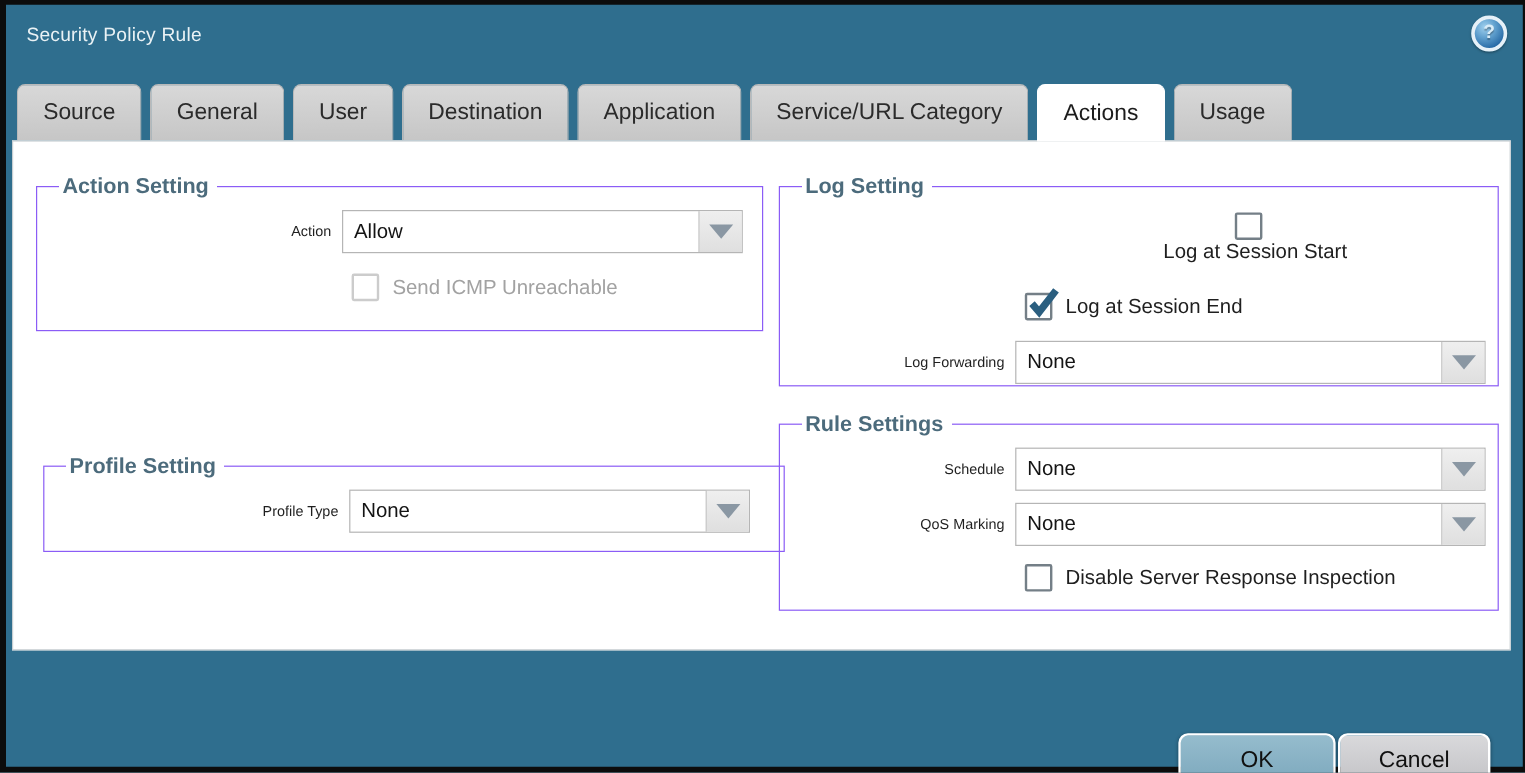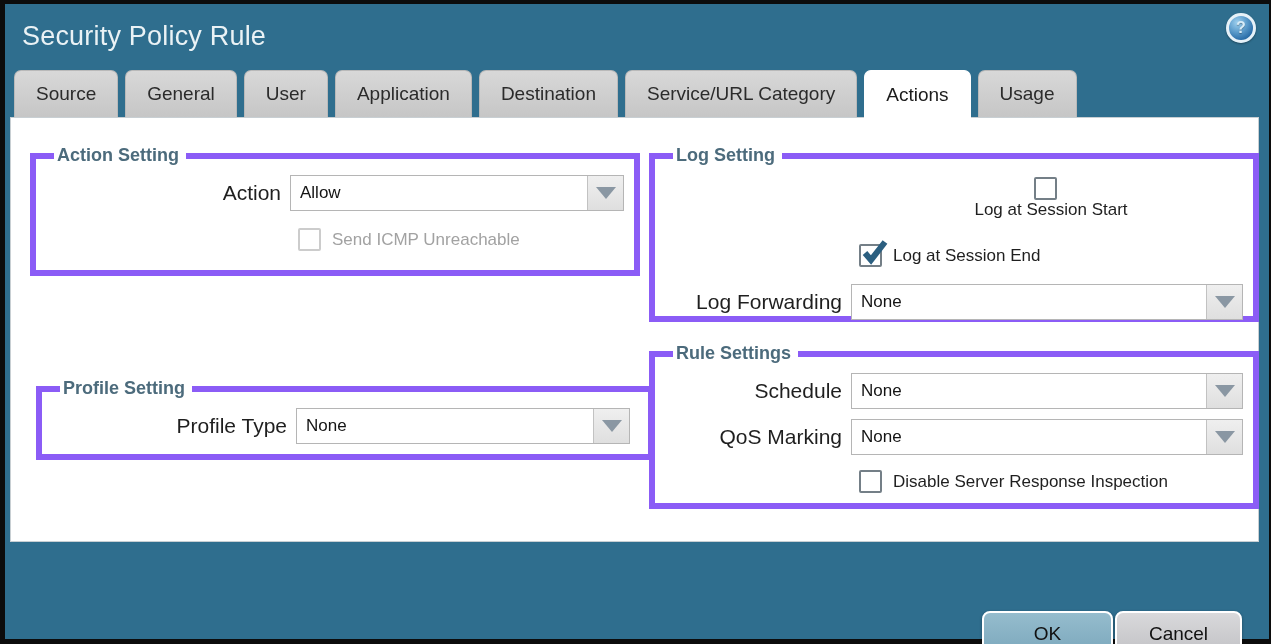--- a/index.html
+++ b/index.html
@@ -17,21 +17,21 @@
     border-style: solid;
     border-color: #0c0c0c;
     border-width: 4px 2px 5px 5px;
   }
   
   .titlebar {
     position: absolute; top: 0; left: 0; right: 0; height: 62px;
   }
   .title {
     position: absolute; top: 17px; left: 17px;
-    font-size: 27px; color: #EAF2F5; letter-spacing: 0.2px;
+    font-size: 16px; color: #EAF2F5; letter-spacing: 0.2px;
   }
   .help {
     position: absolute; top: 9px; right: 13px;
     width: 30px; height: 30px; border-radius: 50%;
     background: radial-gradient(circle at 35% 28%, #9fd0ee 0%, #5d9dcc 40%, #2a6da8 75%, #1f5d8e 100%);
     border: 3px solid #e6f1f8;
     box-shadow: 0 1px 2px rgba(0,0,0,0.35);
     display: flex; align-items: center; justify-content: center;
     cursor: pointer;
   }
@@ -62,37 +62,37 @@
   }
   
   .panel {
     position: absolute; top: 113px; left: 5px; width: 1249px; height: 425px;
     background: #ffffff;
     border: 1px solid #c8cfd3;
   }
   fieldset {
     position: absolute;
     margin: 0; padding: 0 10px 10px 10px;
-    border: 6px solid #8b5cf6;
+    border: 1px solid #8b5cf6;
   }
   legend {
     margin-left: 8px; padding: 0 7px 0 3px;
     font-size: 18px; font-weight: bold; color: #4C6B7C;
   }
   .fs-action  { left: 19px;  top: 27px;  width: 606px; height: 131px; }
   .fs-profile { left: 25px;  top: 260px; width: 618px; height: 82px;  }
   .fs-log     { left: 638px; top: 27px;  width: 597px; height: 177px; }
   .fs-other   { left: 638px; top: 225px; width: 597px; height: 166px; }
 
   .row {
     display: flex; align-items: center;
   }
   .lbl {
     text-align: right; padding-right: 9px;
-    font-size: 21px; color: #1f1f1f; white-space: nowrap;
+    font-size: 12px; color: #1f1f1f; white-space: nowrap;
   }
   .lbl-wide   { width: 244px; }  
   .lbl-narrow { width: 186px; }  
 
   
   .combo {
     display: flex; height: 36px; background: #ffffff;
     border: 1px solid #b5b5b5;
     cursor: pointer;
   }
@@ -180,24 +180,24 @@
     <div class="tab">
         <span>Source</span>
       </div>
     <div class="tab">
         <span>General</span>
       </div>
     <div class="tab">
         <span>User</span>
       </div>
     <div class="tab">
+        <span>Destination</span>
+      </div>
+    <div class="tab">
         <span>Application</span>
-      </div>
-    <div class="tab">
-        <span>Destination</span>
       </div>
     <div class="tab">
         <span>Service/URL Category</span>
       </div>
     <div class="tab active">
         <span>Actions</span>
       </div>
     <div class="tab">
         <span>Usage</span>
       </div>

